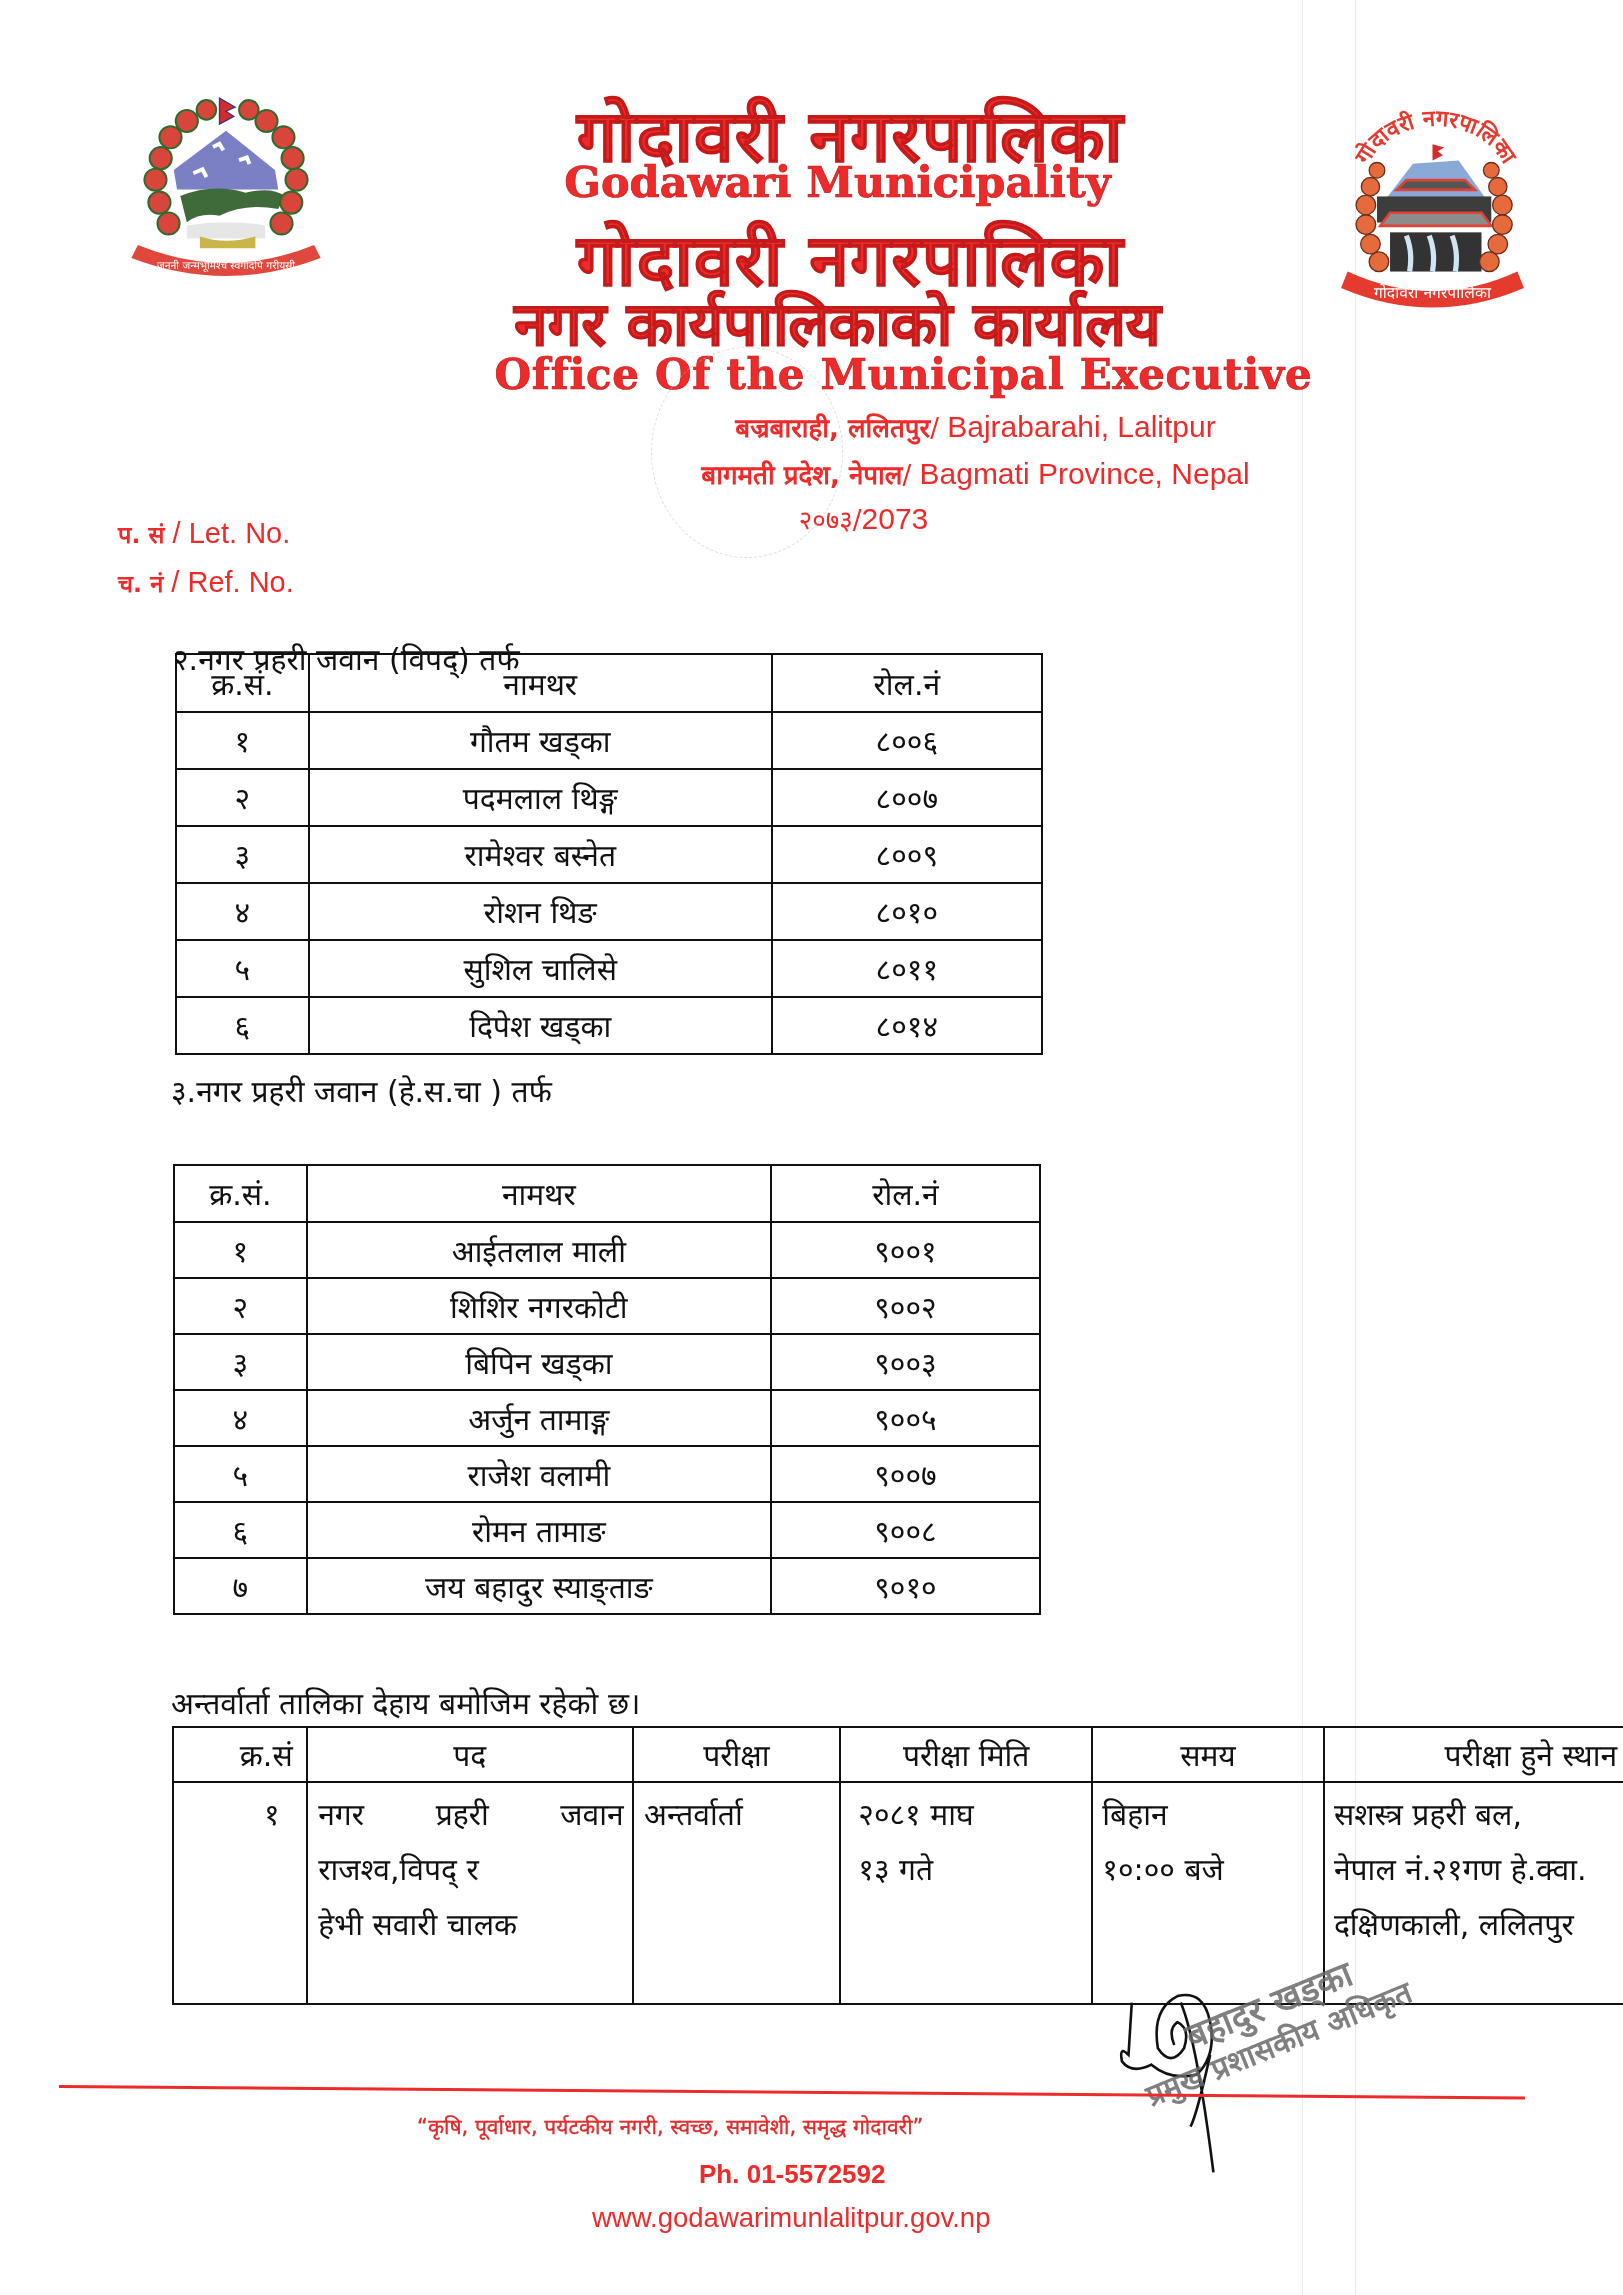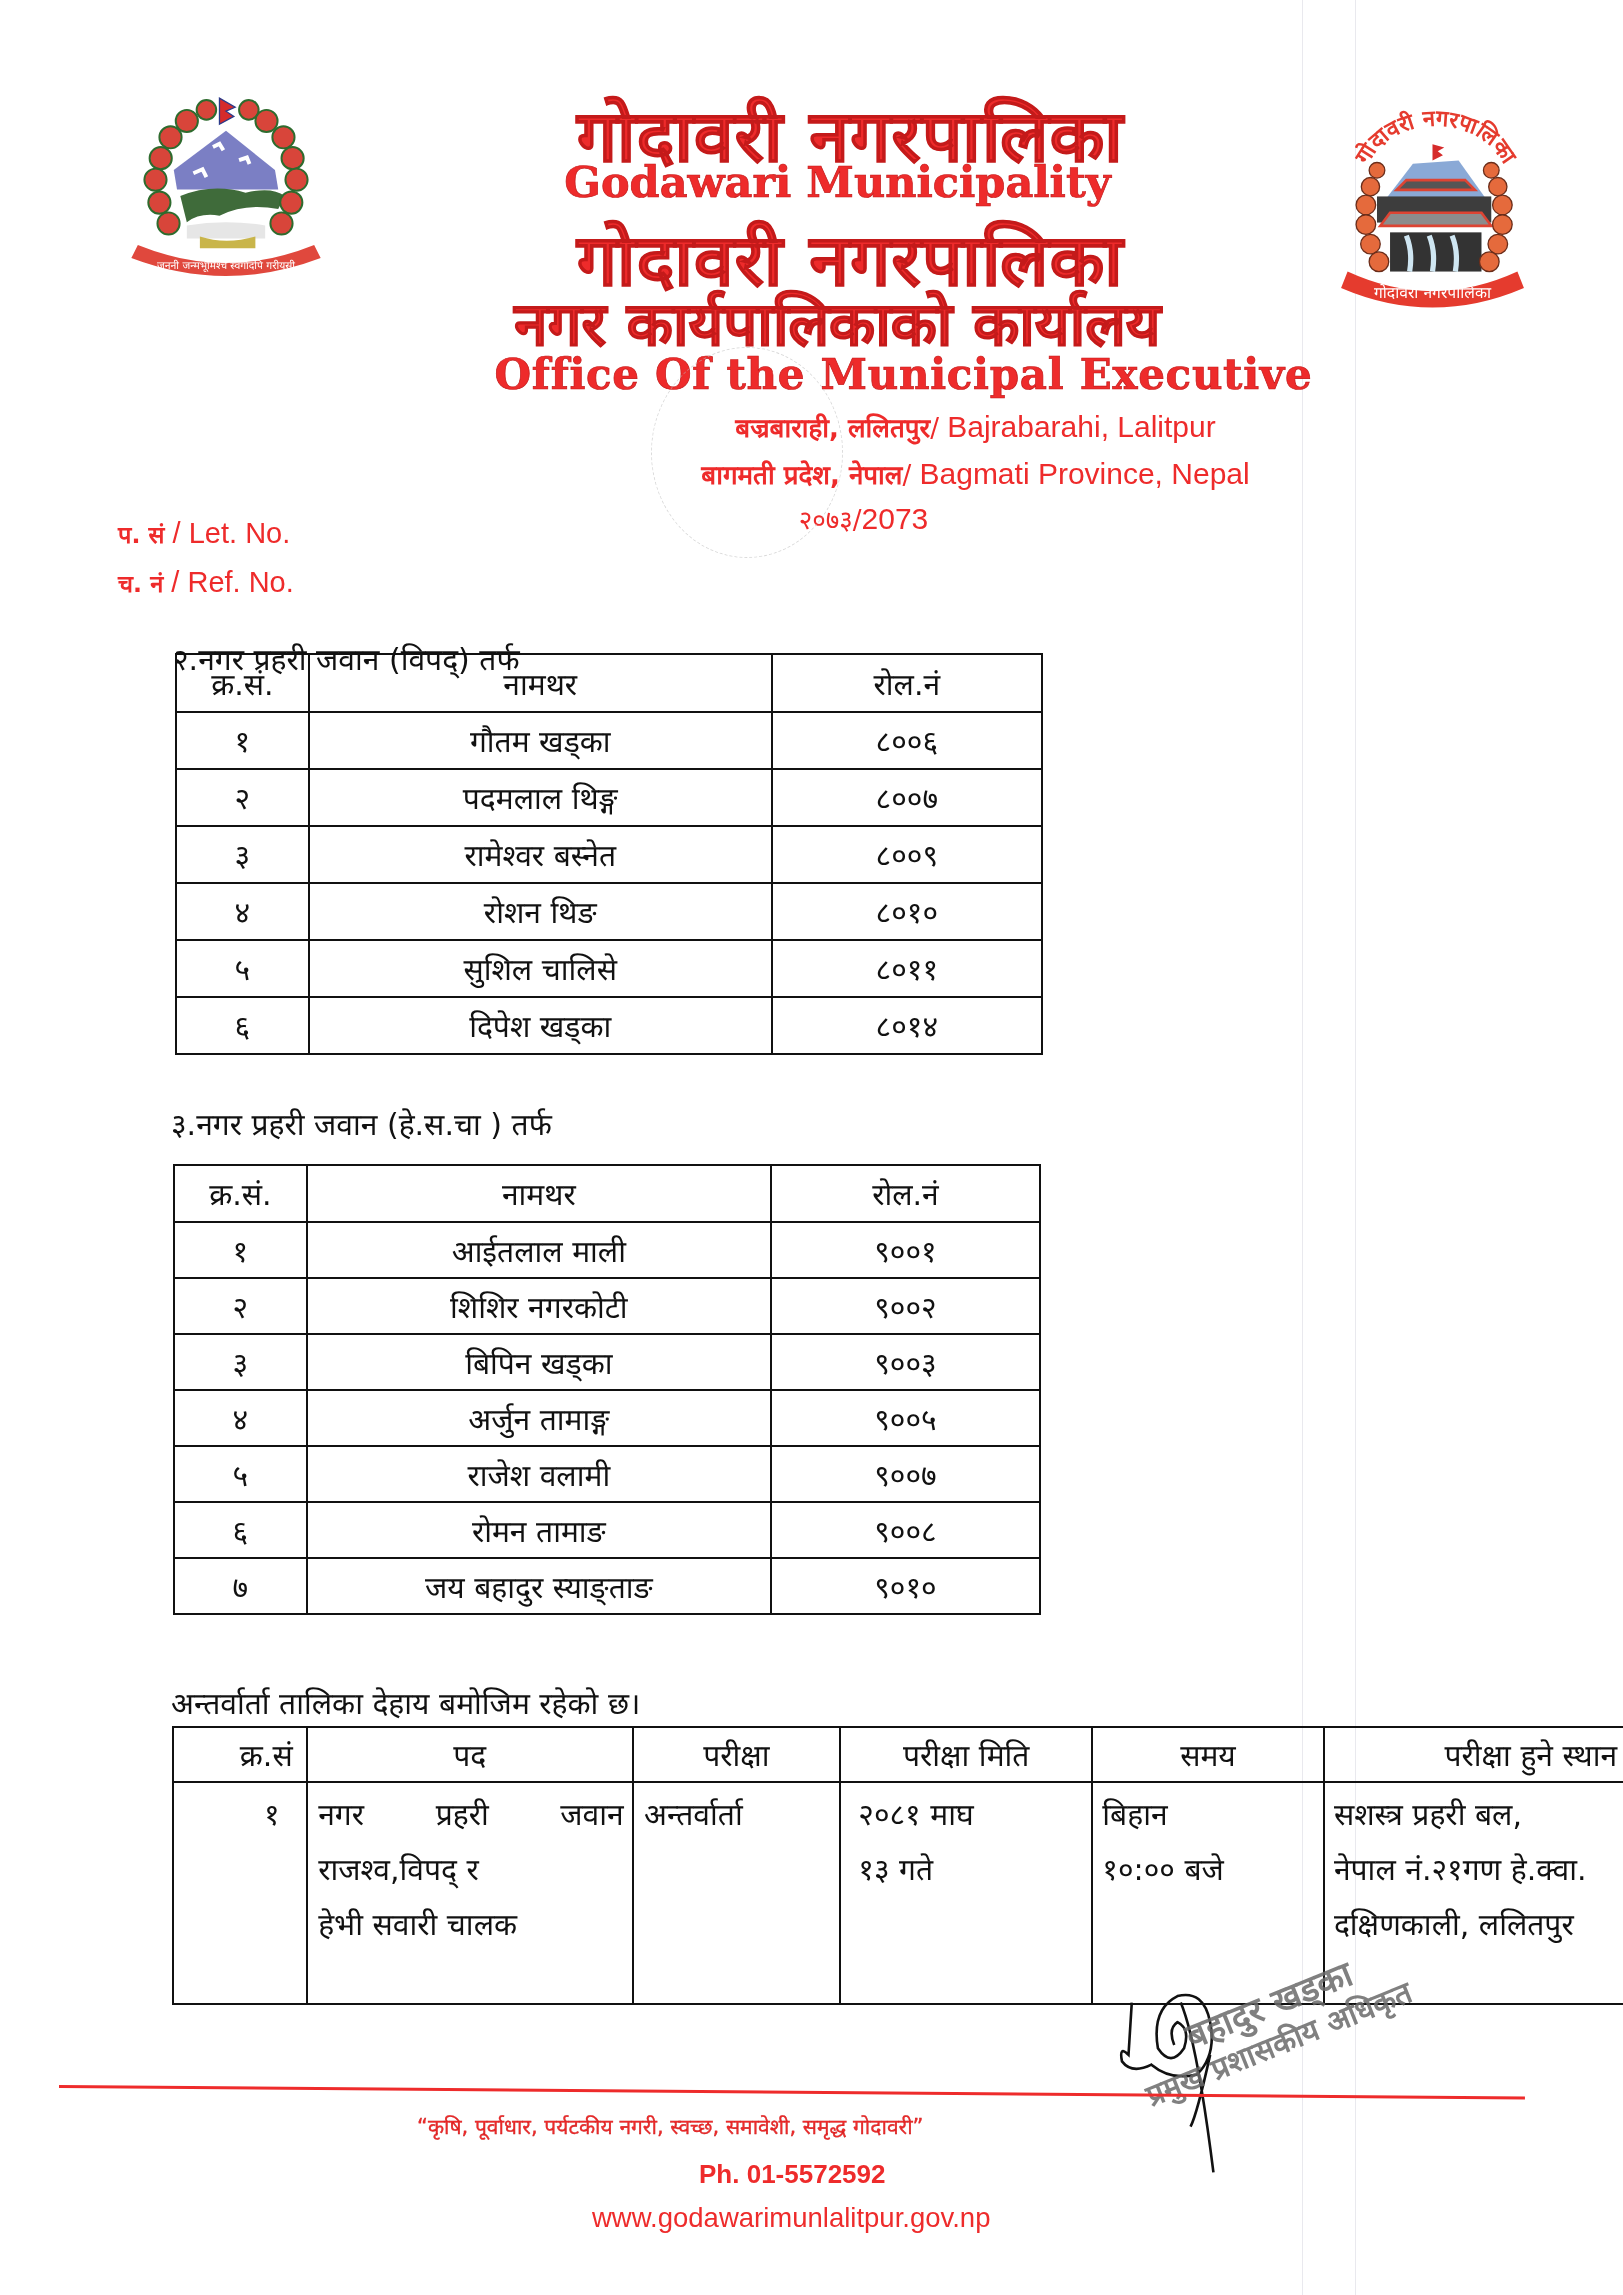--- a/index.html
+++ b/index.html
@@ -180,21 +180,21 @@
         <td>८०११</td>
       </tr>
       <tr style="height: 57px;">
         <td>६</td>
         <td>दिपेश खड्का</td>
         <td>८०१४</td>
       </tr>
     </tbody>
 </table>
 
-<div class="sec-title" style="left:171px; top:1103px;">३.नगर प्रहरी जवान (हे.स.चा ) तर्फ</div>
+<div class="sec-title" style="left:171px; top:1070px;">३.नगर प्रहरी जवान (हे.स.चा ) तर्फ</div>
 <table class="doc" id="t2" style="left:173px; top:1164px; width:868px;">
   <colgroup>
       <col style="width:133px">
       <col style="width:466px">
       <col style="width:270px">
     </colgroup>
   <tbody>
       <tr class="head" style="height:57px">
     <th>क्र.सं.</th>
     <th>नामथर</th>

